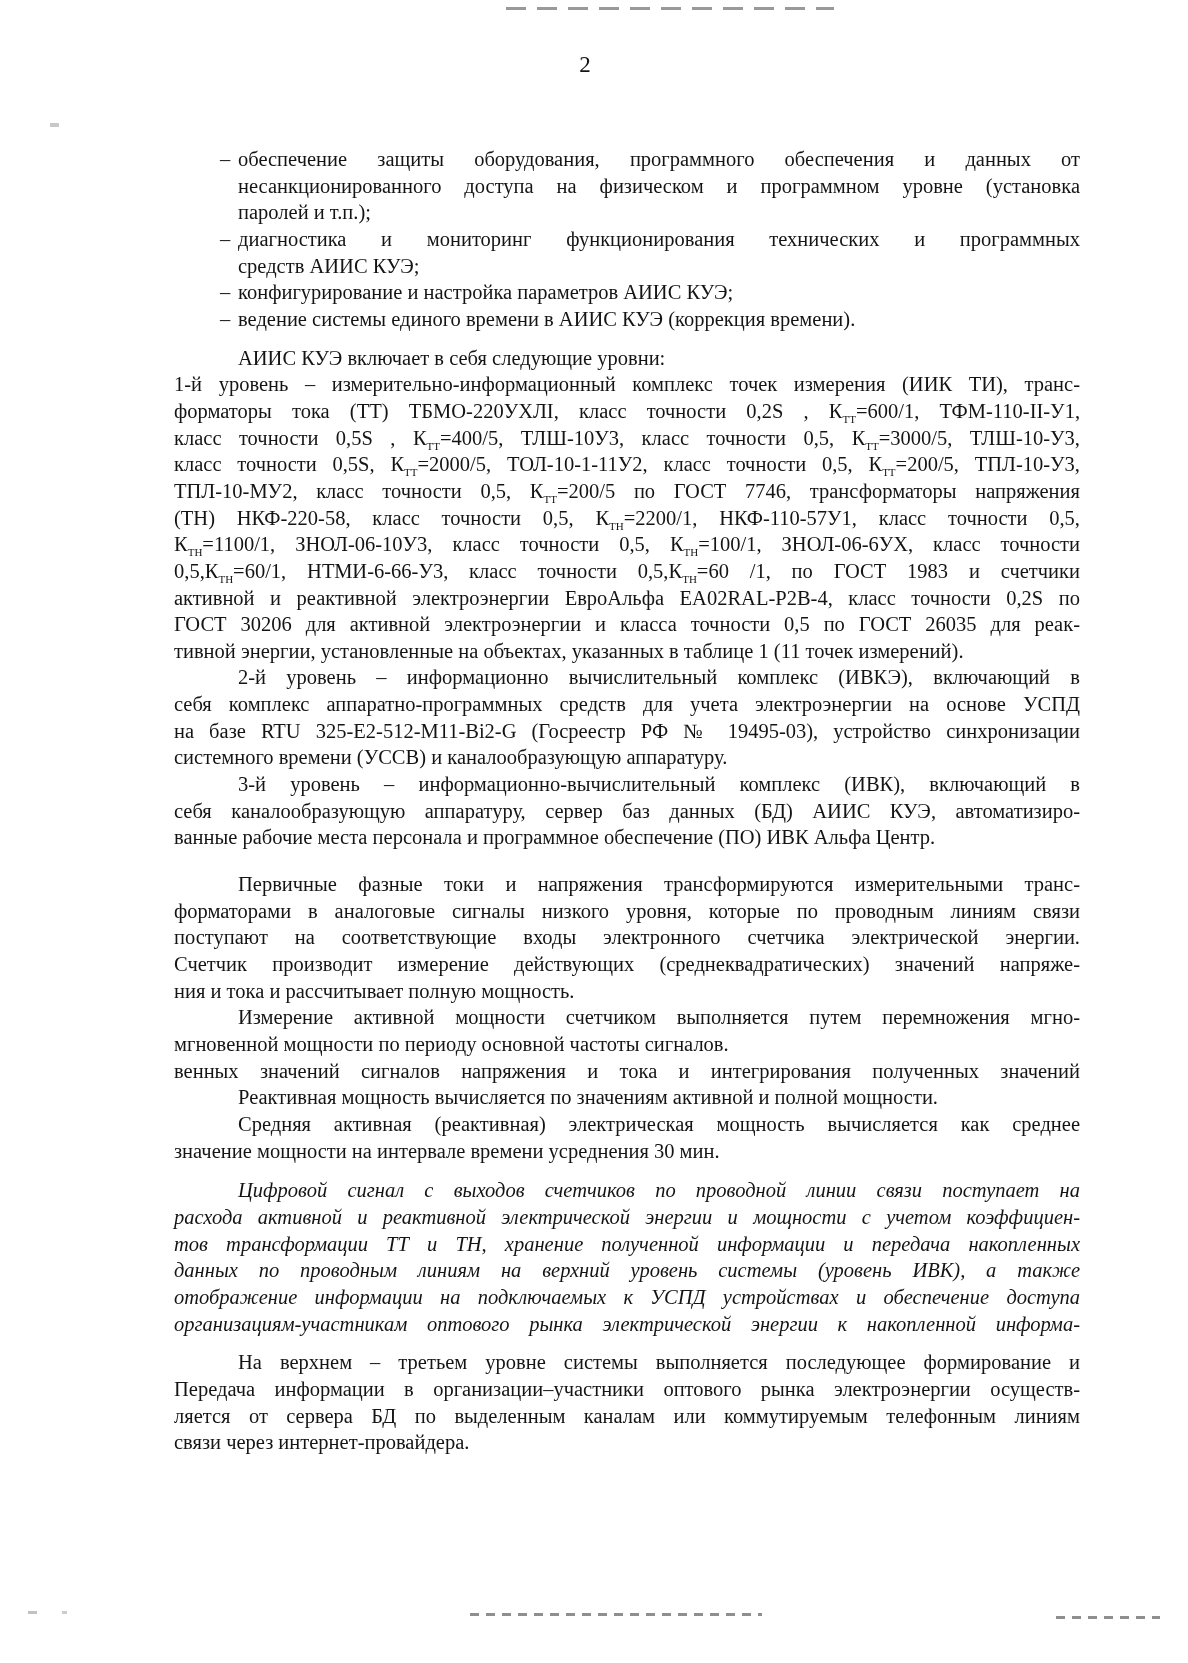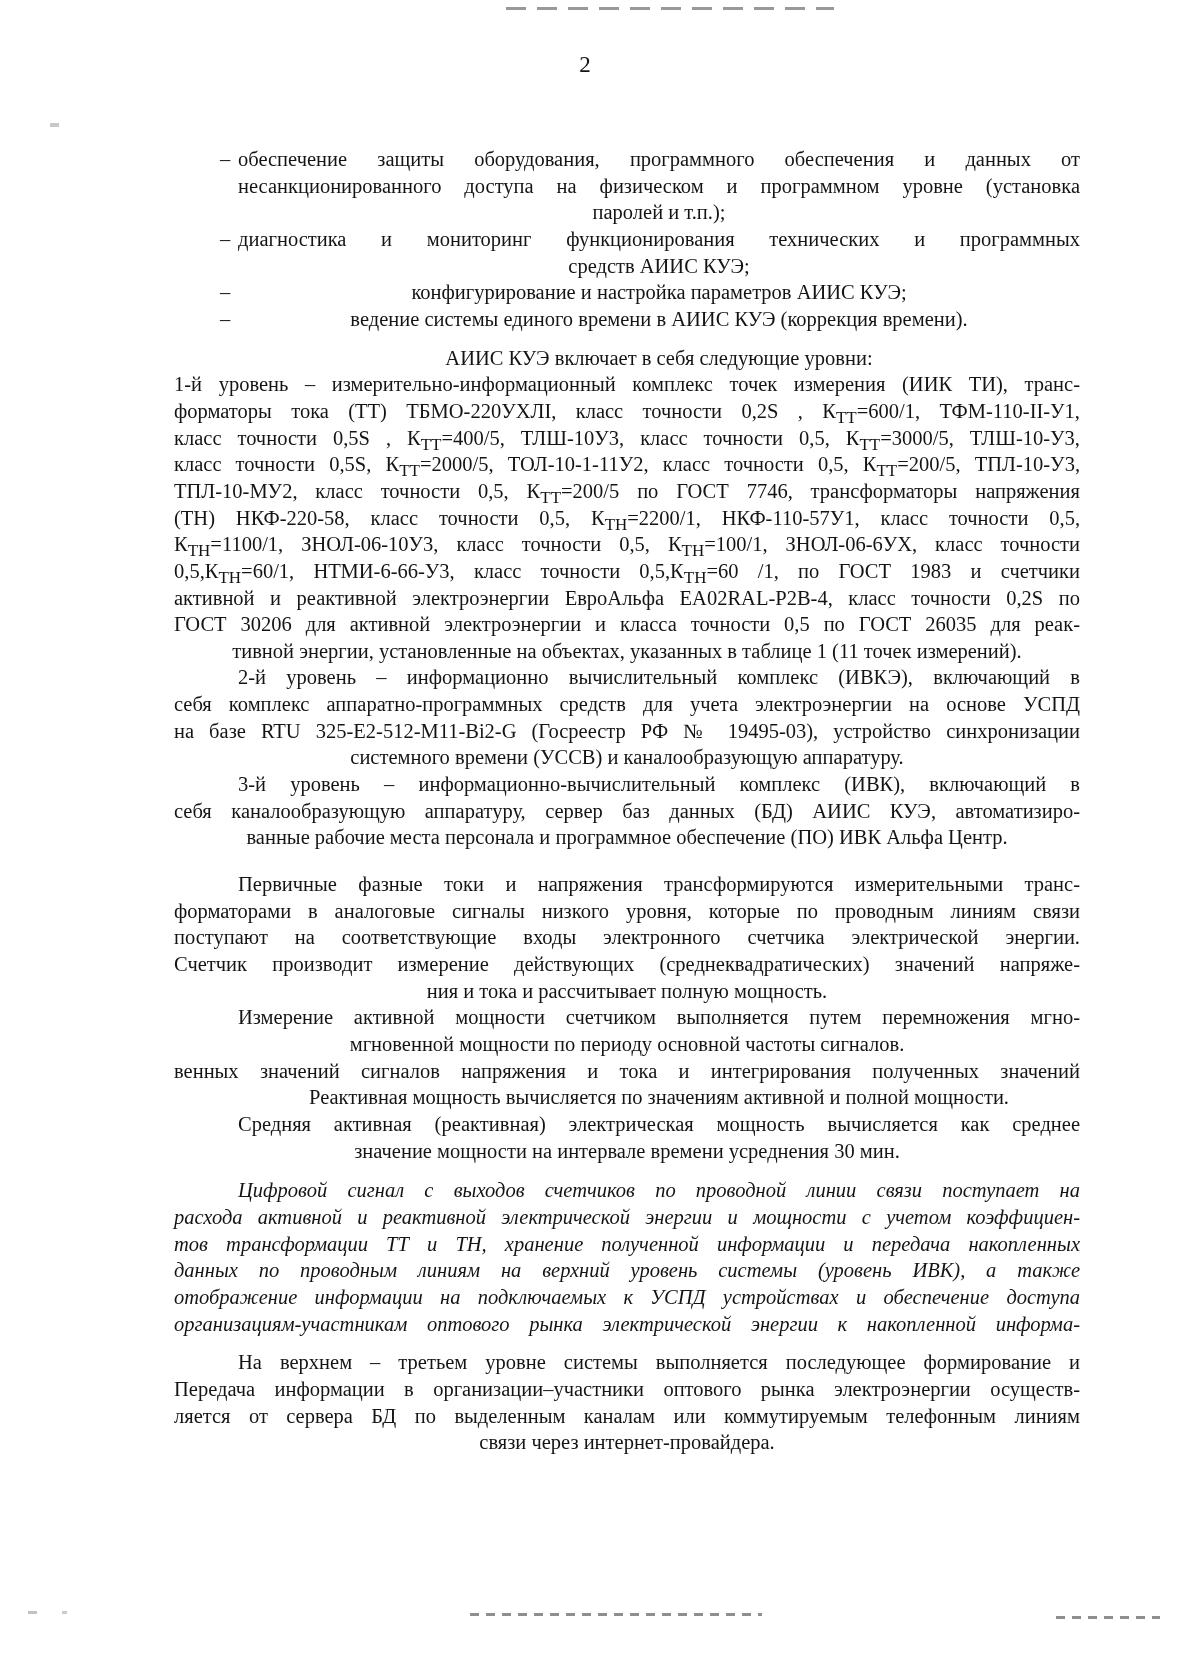--- a/index.html
+++ b/index.html
@@ -13,24 +13,24 @@
   }
   .pageno{
     position:absolute;top:52px;left:0;width:1170px;
     text-align:center;font-size:23px;
   }
   .content{
     position:absolute;left:174px;top:146px;width:906px;
     font-size:20.5px;line-height:26.65px;
     text-rendering:optimizeLegibility;
   }
-  .ln{text-align:center;}
+  .ln{text-align:left;}
   .ln.j{text-align:justify;text-align-last:justify;}
   .ln.fi{text-indent:64px;}
-  sub{font-size:17px;line-height:0;}
+  sub{font-size:11px;line-height:0;}
   .para{margin:0;}
   .gap-sm{margin-top:20px;}
   .gap-md{margin-top:12px;}
   .gap-lg{margin-top:13px;font-style:italic;}
   .bullets{margin:0;}
   .bullet{position:relative;padding-left:64px;}
   .bullet .dash{position:absolute;left:46px;top:0;}
   
   .art{position:absolute;background:#9a9a9a;}
   .art.dashes{

